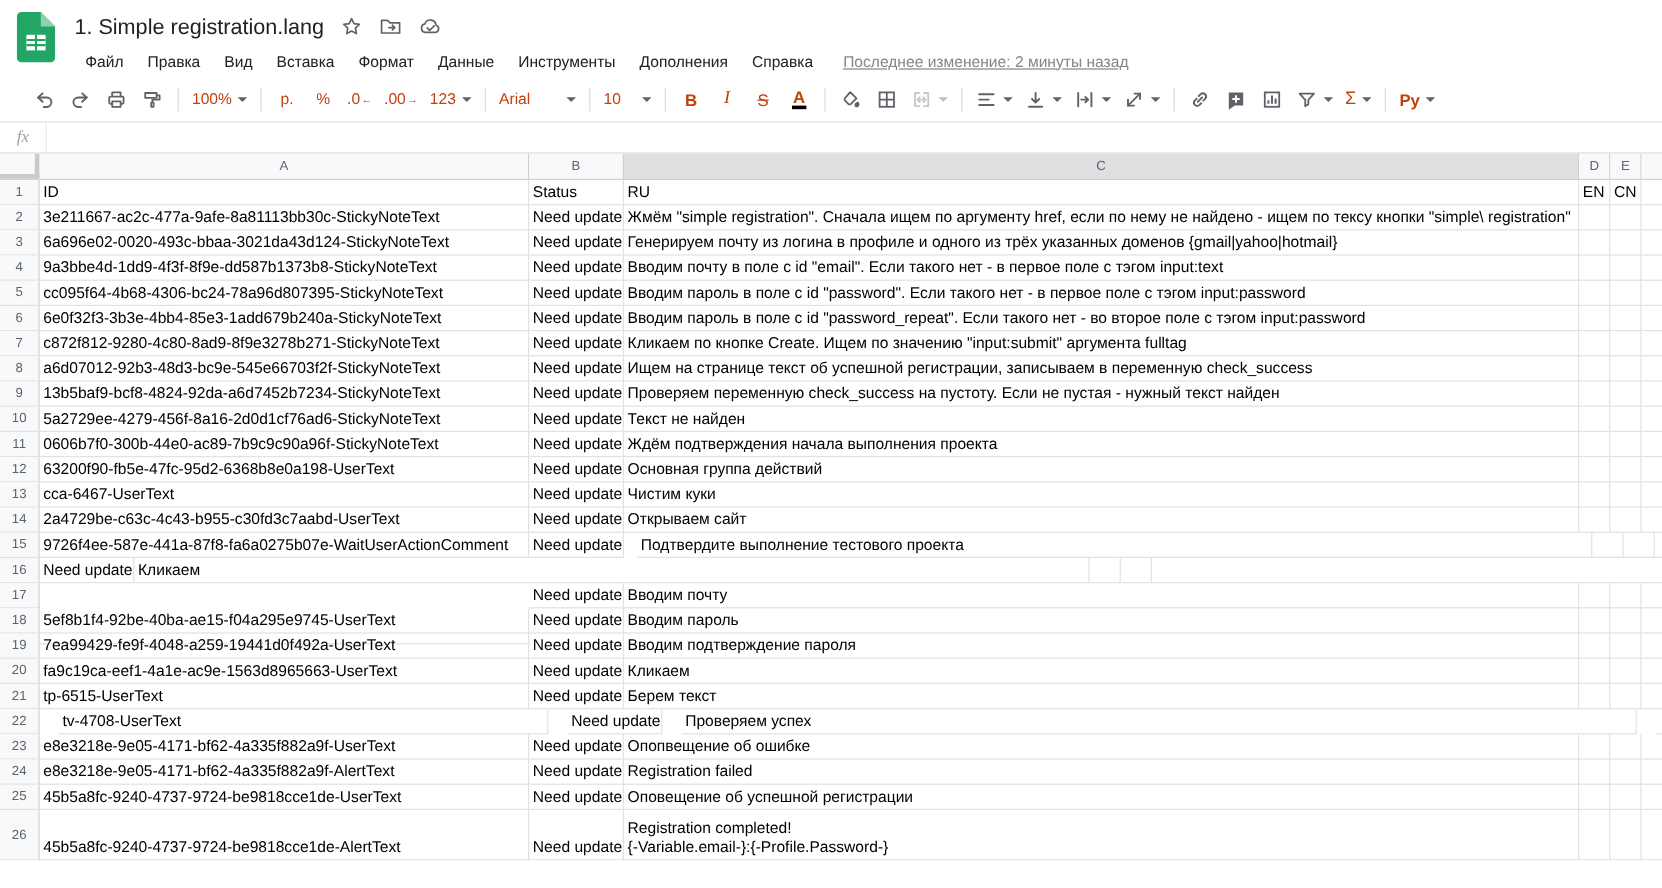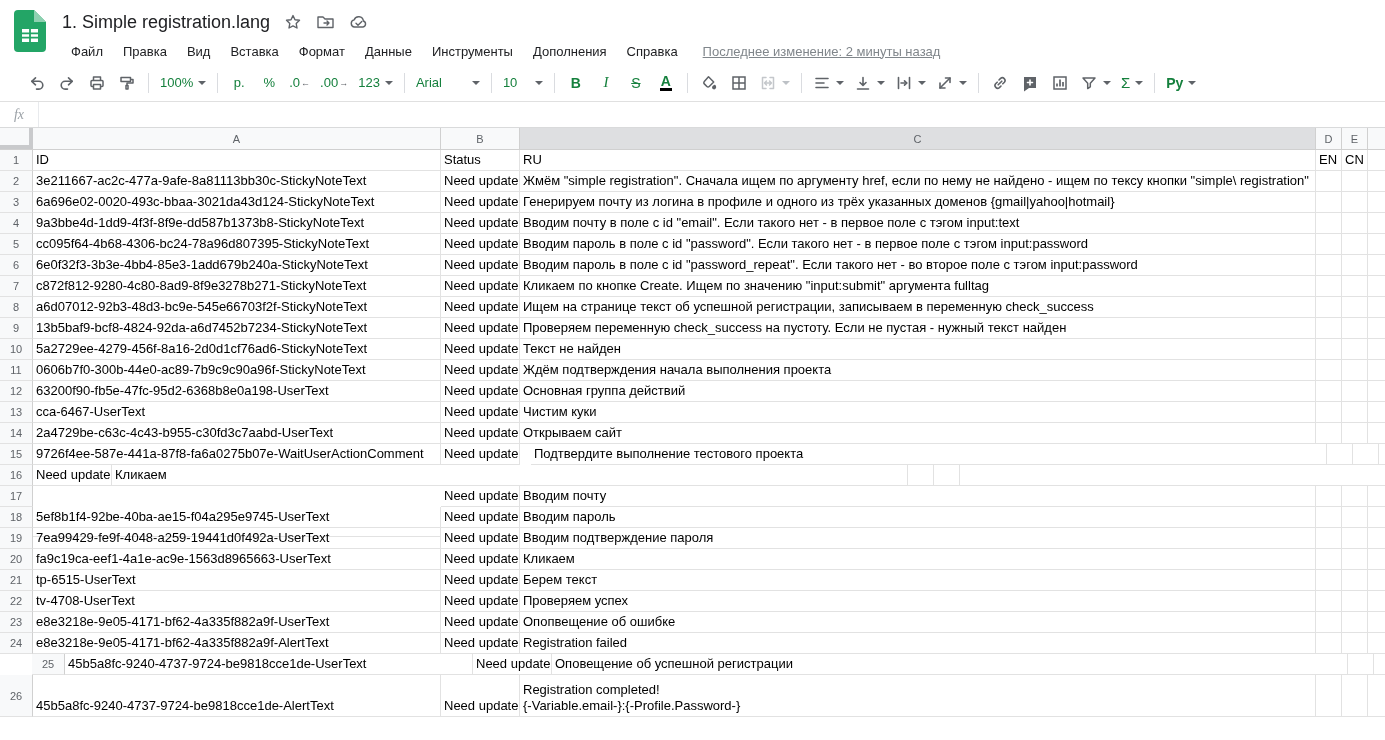--- a/index.html
+++ b/index.html
@@ -18,21 +18,21 @@
   .menu-item { font-size:13px; color:#202124; padding:4px 9px; border-radius:3px; cursor:pointer; }
   .last-edit { font-size:13px; color:#80868b; text-decoration:underline; margin-left:14px; cursor:pointer; }
 
   
   .toolbar { height:38px; display:flex; align-items:center; padding-left:22px;
     border-bottom:1px solid #e0e0e0; }
   .tb { display:inline-flex; align-items:center; justify-content:center; height:28px;
     min-width:26px; padding:0 3px; margin:0 2px; background:none; border:none;
     border-radius:2px; cursor:pointer; color:#444746; }
   .tb svg { display:block; }
-  .tb-text { font-size:13px; color:#15803d; }
+  .tb-text { font-size:13px; color:#c2410c; }
   .tsep { width:1px; height:20px; background:#dadce0; margin:0 6px; flex:0 0 auto; }
   .caret { width:0; height:0; border:4px solid transparent; border-top:4px solid #5f6368;
     margin-left:5px; margin-top:4px; }
   .caret.light { border-top-color:#bdc1c6; }
   .b-bold { font-weight:bold; font-size:14px; }
   .b-italic { font-style:italic; font-family:"Liberation Serif",serif; font-size:15px; }
   .b-strike { text-decoration:line-through; font-size:14px; }
   .b-color { font-weight:bold; font-size:14px; line-height:12px; display:inline-block;
     border-bottom:3px solid #000; padding:0 1px 1px 1px; }
   .wide { min-width:70px; justify-content:space-between; }
@@ -472,21 +472,21 @@
       </div>
       <div class="row" style="height: 21px;">
         <div class="rowhdr">21</div>
         <div class="cell" style="width: 408px;">tp-6515-UserText</div>
         <div class="cell" style="width: 79px;">Need update</div>
         <div class="cell" style="width: 796px;">Берем текст</div>
         <div class="cell" style="width: 26px;"></div>
         <div class="cell" style="width: 26px;"></div>
         <div class="cell filler"></div>
       </div>
-      <div class="row" style="height: 21px;">
+      <div class="row" style="height: 21px; gap: 16px;">
         <div class="rowhdr">22</div>
         <div class="cell" style="width: 408px;">tv-4708-UserText</div>
         <div class="cell" style="width: 79px;">Need update</div>
         <div class="cell" style="width: 796px;">Проверяем успех</div>
         <div class="cell" style="width: 26px;"></div>
         <div class="cell" style="width: 26px;"></div>
         <div class="cell filler"></div>
       </div>
       <div class="row" style="height: 21px;">
         <div class="rowhdr">23</div>
@@ -499,21 +499,21 @@
       </div>
       <div class="row" style="height: 21px;">
         <div class="rowhdr">24</div>
         <div class="cell" style="width: 408px;">e8e3218e-9e05-4171-bf62-4a335f882a9f-AlertText</div>
         <div class="cell" style="width: 79px;">Need update</div>
         <div class="cell" style="width: 796px;">Registration failed</div>
         <div class="cell" style="width: 26px;"></div>
         <div class="cell" style="width: 26px;"></div>
         <div class="cell filler"></div>
       </div>
-      <div class="row" style="height: 21px; padding-left: 32px;">
+      <div class="row" style="height: 21px;">
         <div class="rowhdr">25</div>
         <div class="cell" style="width: 408px;">45b5a8fc-9240-4737-9724-be9818cce1de-UserText</div>
         <div class="cell" style="width: 79px;">Need update</div>
         <div class="cell" style="width: 796px;">Оповещение об успешной регистрации</div>
         <div class="cell" style="width: 26px;"></div>
         <div class="cell" style="width: 26px;"></div>
         <div class="cell filler"></div>
       </div>
       <div class="row" style="height: 42px;">
         <div class="rowhdr">26</div>

